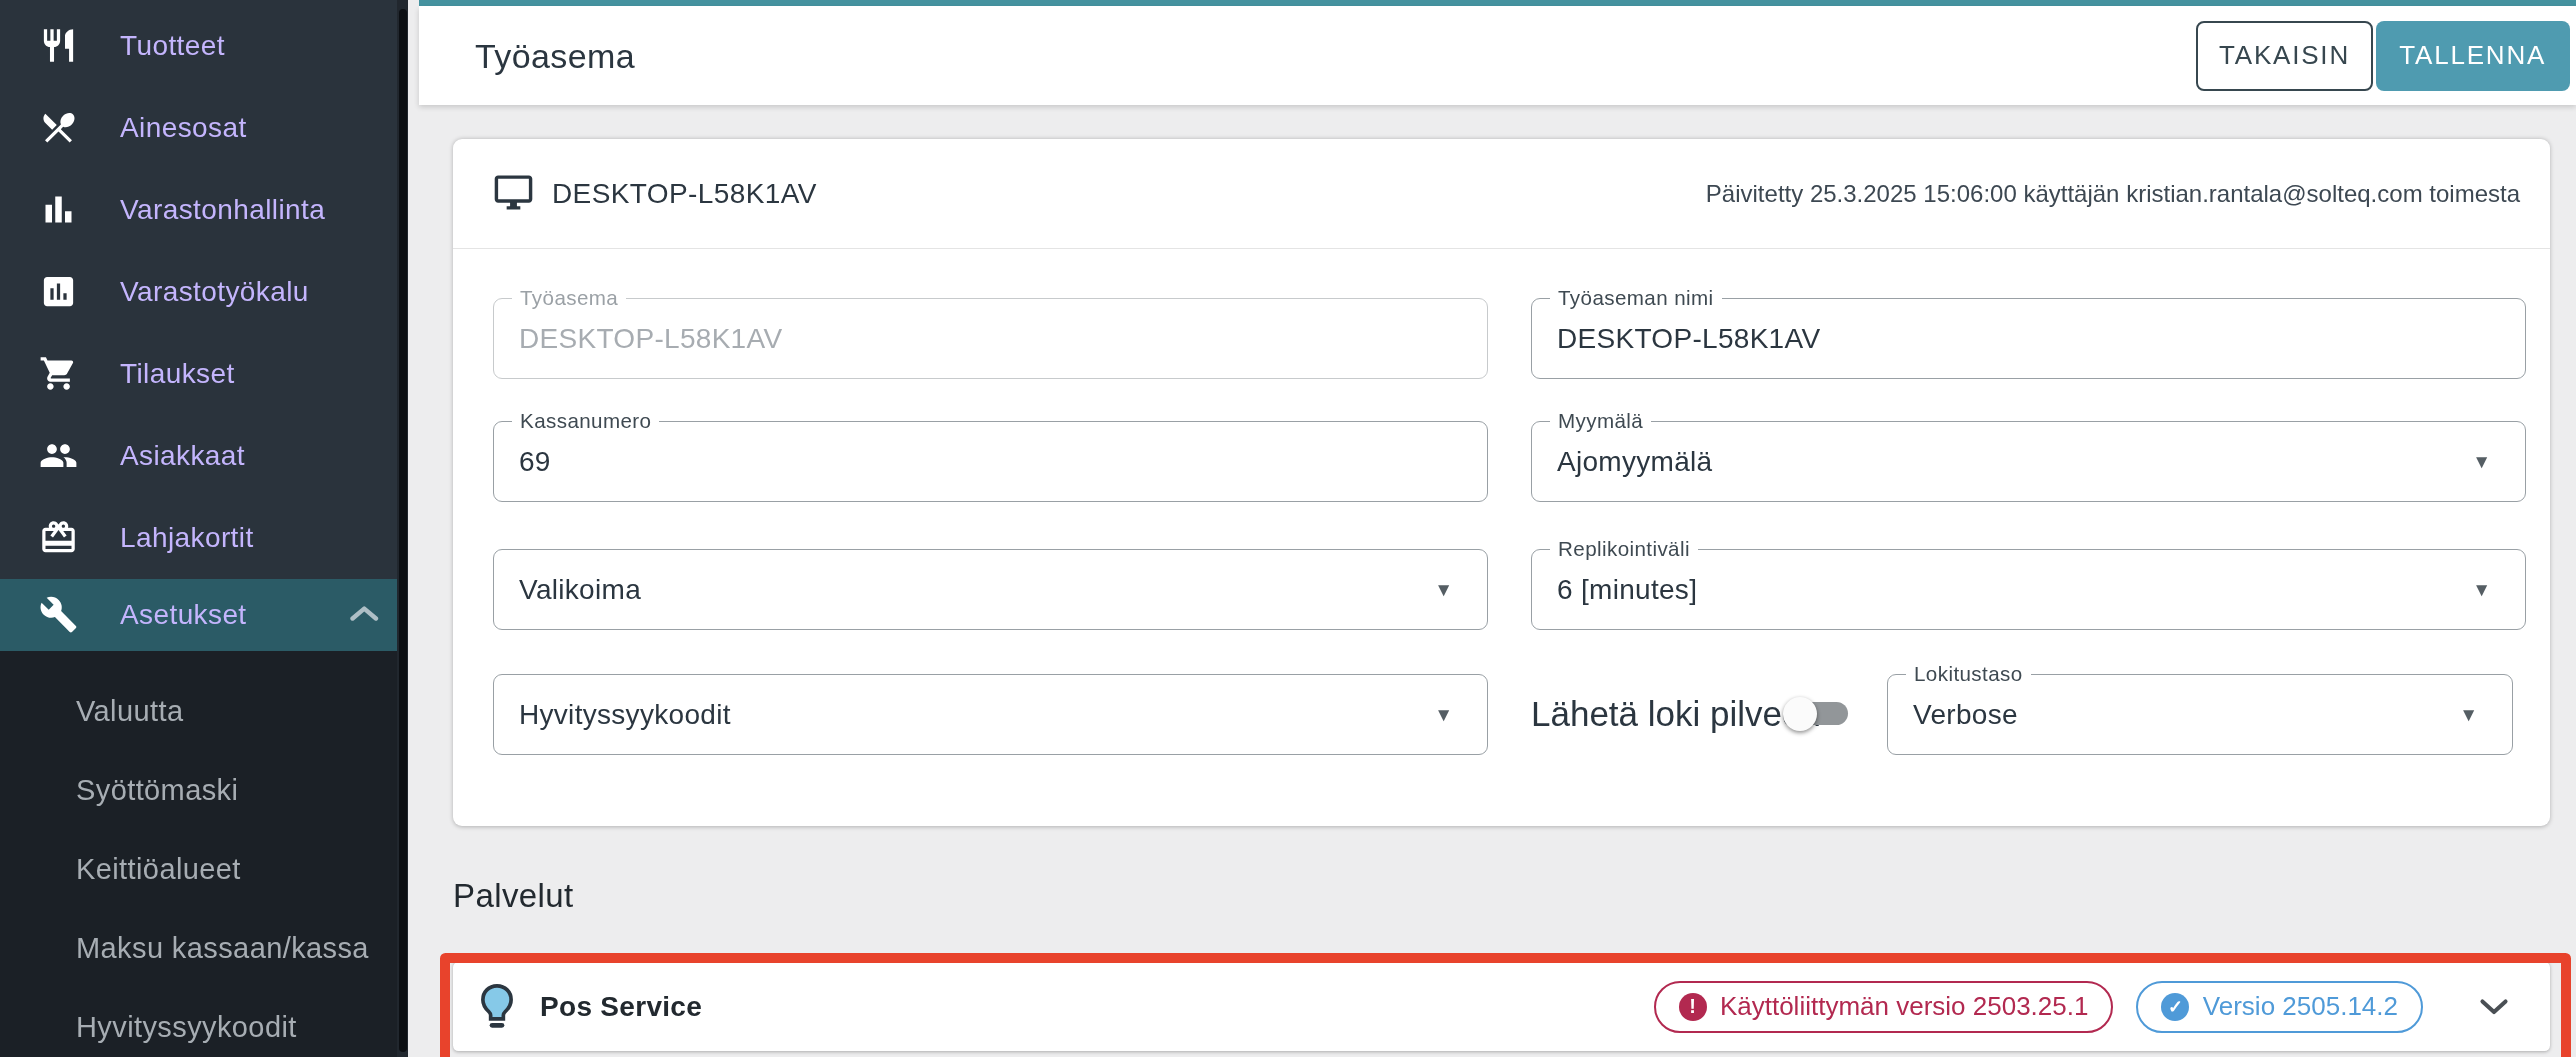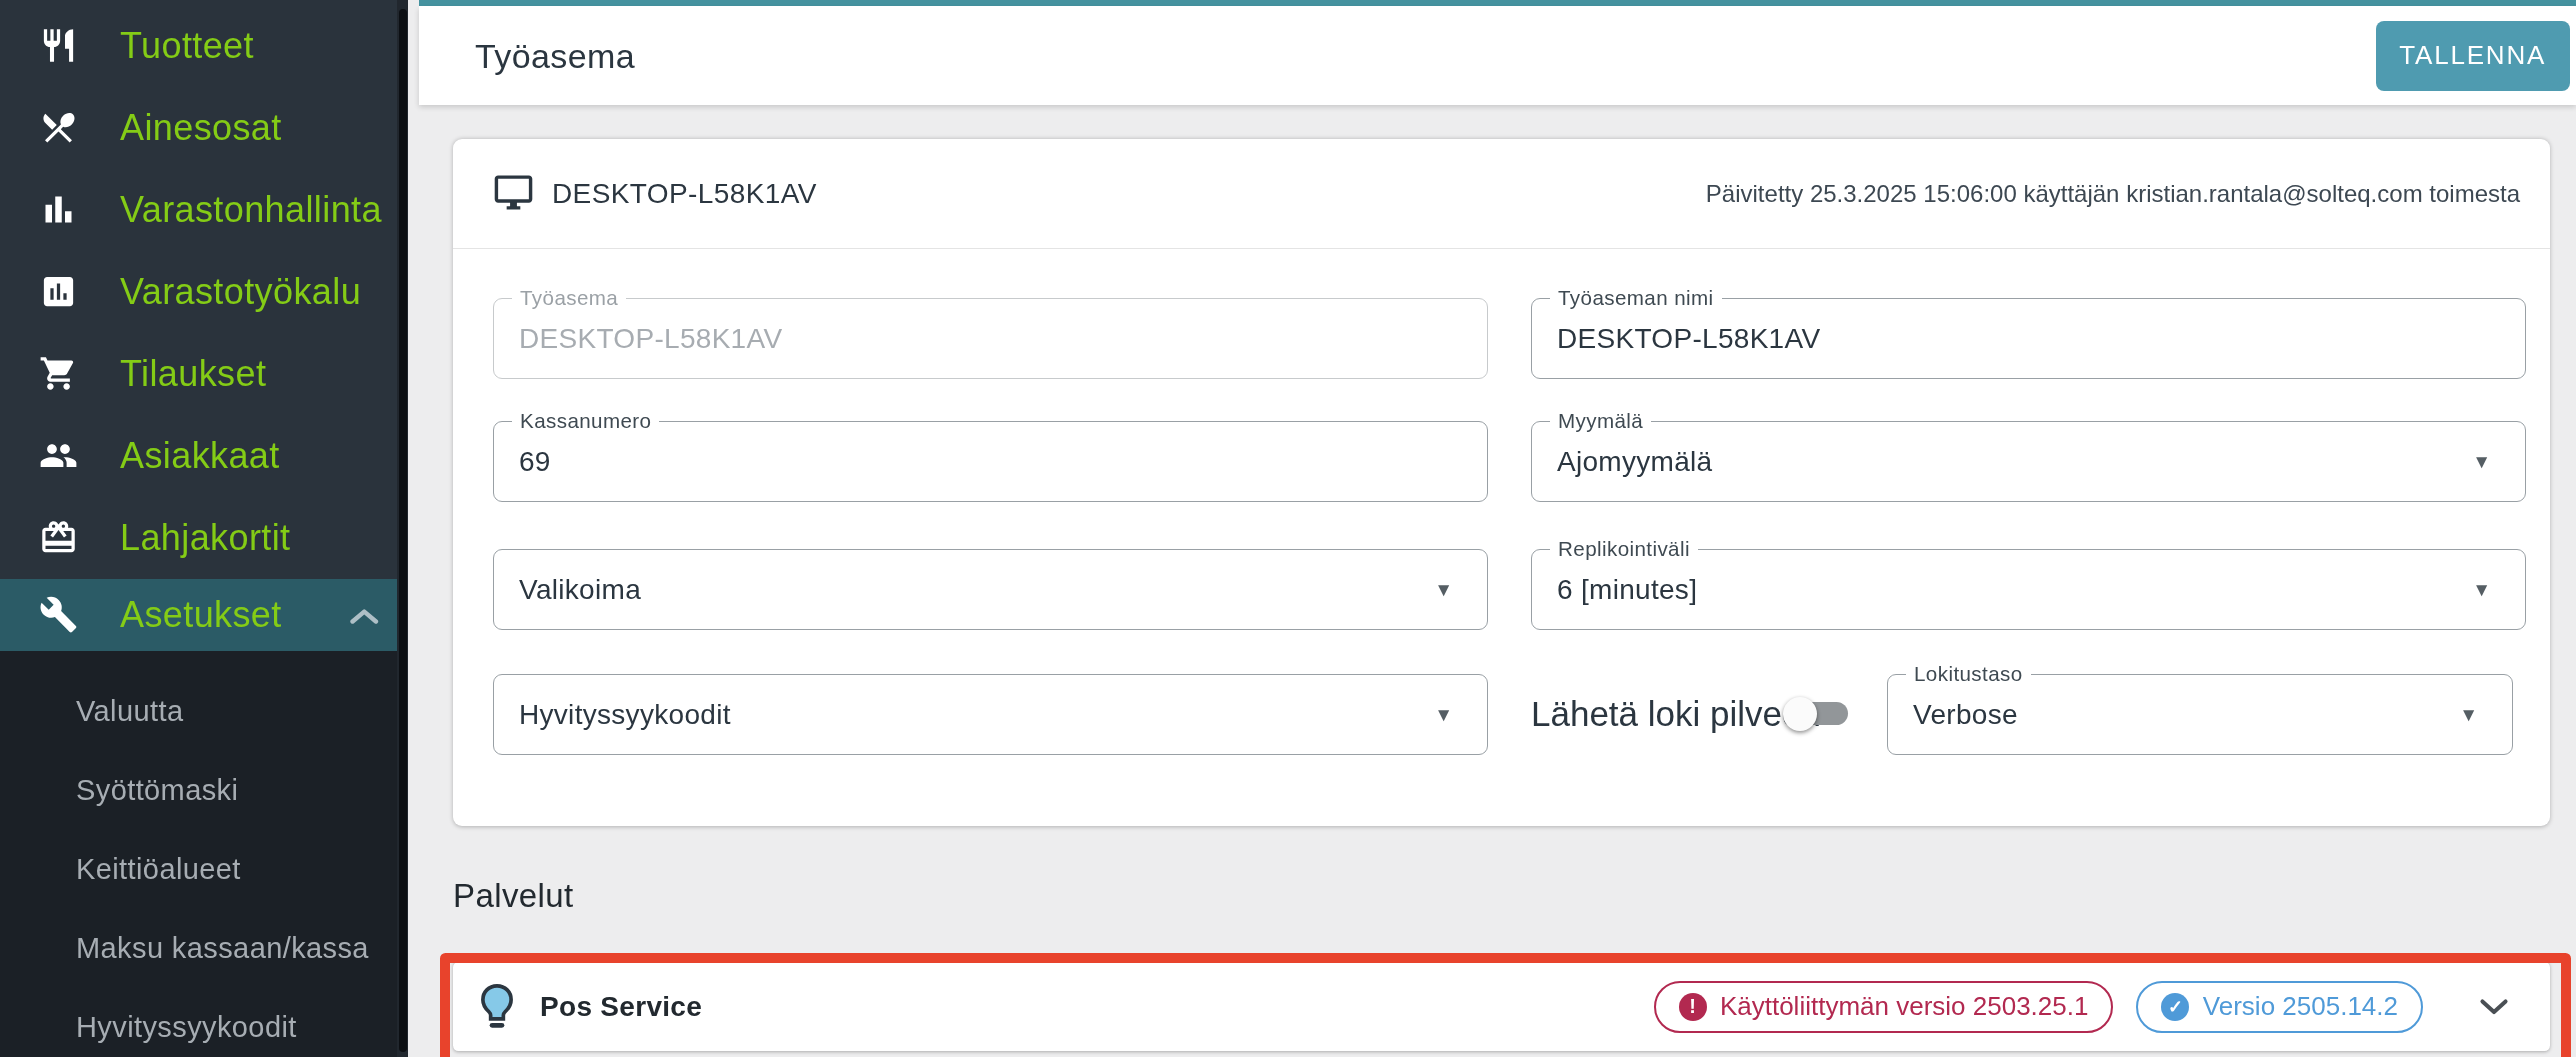--- a/index.html
+++ b/index.html
@@ -1,21 +1,21 @@
 <!DOCTYPE html>
 <html style="font-size:14.3px"><head>
 <meta charset="utf-8">
 <style>
   * { box-sizing: border-box; margin: 0; padding: 0; }
   html, body { width: 2576px; height: 1058px; overflow: hidden; }
   body { font-family: "Liberation Sans", sans-serif; background: #ededee; position: relative; }
 
   
   .sidebar { position: absolute; left: 0; top: 0; width: 408px; height: 1058px; background: #2a333c; overflow: hidden; }
-  .nav-item { height: 82px; display: flex; align-items: center; padding-left: 38px; color: #84cc16; font-size: 36px; letter-spacing: 0.4px; cursor: pointer; }
+  .nav-item { height: 82px; display: flex; align-items: center; padding-left: 38px; color: #c4b5fd; font-size: 28px; letter-spacing: 0.4px; cursor: pointer; }
   .nav-item .nicon { width: 41px; height: 41px; flex: 0 0 41px; display: flex; align-items: center; justify-content: center; }
   .nav-item .nicon svg { width: 39px; height: 39px; fill: #ffffff; }
   .nav-item .nlabel { margin-left: 41px; white-space: nowrap; }
   .nav-item.active { background: #2b5b66; height: 72px; position: relative; align-items: center; }
   .nav-item.active .chev { position: absolute; right: 29px; top: 50%; transform: translateY(-50%); }
   .subpanel { background: #1b2026; height: 418px; padding-top: 21.5px; }
   .sub-item { height: 79px; display: flex; align-items: center; padding-left: 76px; color: #a7adb3; font-size: 29px; letter-spacing: 0.4px; white-space: nowrap; overflow: hidden; cursor: pointer; }
 
   
   .side-scroll-track { position: absolute; right: 0; top: 0; width: 10.8px; height: 1058px; background: #21272e; }
@@ -175,20 +175,21 @@
   <div class="side-scroll-track">
     <div class="side-scroll-thumb"></div>
   </div>
 </div>
 
 <div class="main">
   <div class="topbar"></div>
 
   <div class="header">
     <div class="page-title">Työasema</div>
+    <button class="btn btn-back">TAKAISIN</button>
     <button class="btn btn-save">TALLENNA</button>
   </div>
 
   <div class="card">
     <div class="card-head">
       <span class="dicon">
         <svg width="41" height="41" viewBox="0 0 24 24" fill="#2b3640">
             <path d="M21 2H3c-1.1 0-2 .9-2 2v12c0 1.1.9 2 2 2h7v2H8v2h8v-2h-2v-2h7c1.1 0 2-.9 2-2V4c0-1.1-.9-2-2-2zm0 14H3V4h18v12z"></path>
           </svg>
       </span>

